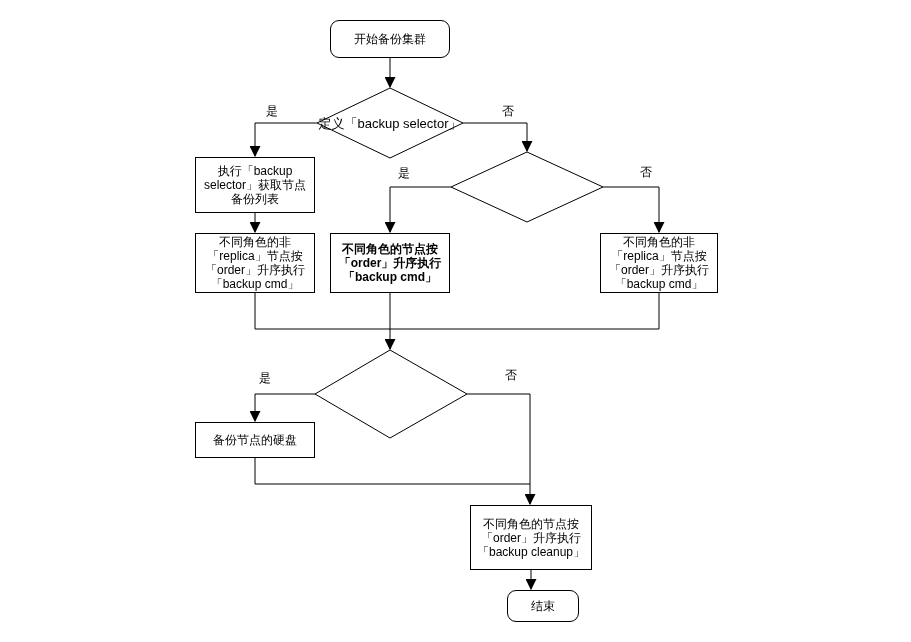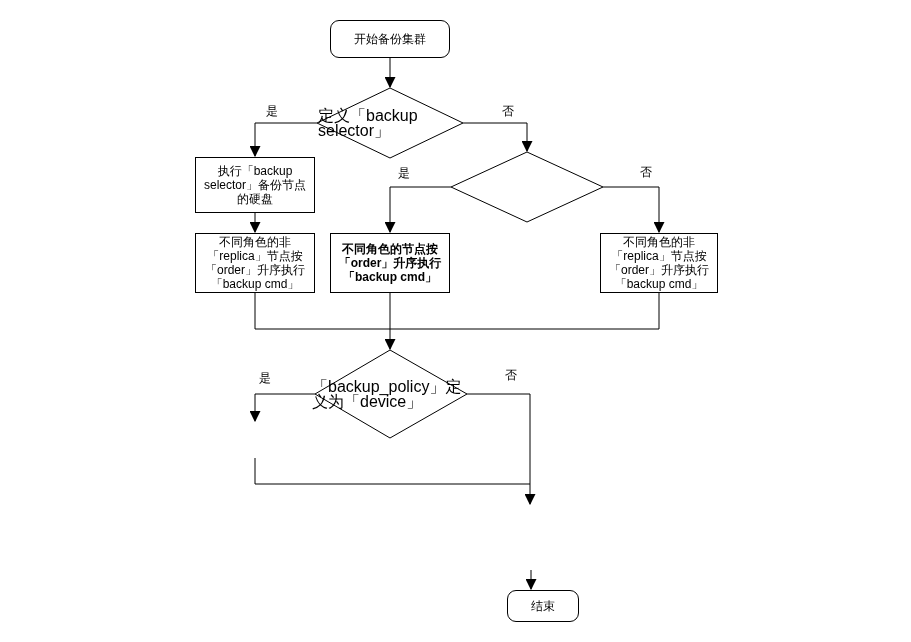--- a/index.html
+++ b/index.html
@@ -40,22 +40,22 @@
     overflow-wrap: break-word;
   }
   .rounded {
     border-radius: 9px;
   }
   .dtext {
     position: absolute;
     display: flex;
     align-items: center;
     justify-content: center;
-    text-align: left;
-    font-size: 16px;
+    text-align: center;
+    font-size: 13px;
     line-height: 15px;
     background: transparent;
   }
   .elabel {
     position: absolute;
     font-size: 12px;
     line-height: 14px;
     width: 22px;
     text-align: center;
     background: #ffffff;
@@ -104,39 +104,44 @@
     <polygon points="390,350 467,394 390,438 315,394" fill="#ffffff" stroke="#000000" stroke-width="1"></polygon>
   </svg>
 
   <div class="node rounded" style="left:330px; top:20px; width:120px; height:38px;">
     <span>开始备份集群</span>
   </div>
 
   <div class="dtext" style="left:318px; top:110px; width:144px; height:26px;">定义「backup selector」</div>
 
   <div class="node" style="left:195px; top:157px; width:120px; height:56px;">
-    <span>执行「backup selector」备份节点的硬盘</span>
+    <span>执行「backup selector」获取节点备份列表</span>
   </div>
 
   <div class="node" style="left:195px; top:233px; width:120px; height:60px;">
     <span>不同角色的非「replica」节点按「order」升序执行「backup cmd」</span>
   </div>
 
 
   <div class="node" style="left:330px; top:233px; width:120px; height:60px;font-weight:bold;">
     <span>不同角色的节点按「order」升序执行「backup cmd」</span>
   </div>
 
   <div class="node" style="left:600px; top:233px; width:118px; height:60px;">
     <span>不同角色的非「replica」节点按「order」升序执行「backup cmd」</span>
   </div>
 
-  <div class="dtext" style="left:312px; top:368px; width:158px; height:52px;">「backup_policy」定义为「device」</div>
 
+  <div class="node" style="left:195px; top:422px; width:120px; height:36px;">
+    <span>备份节点的硬盘</span>
+  </div>
 
+  <div class="node" style="left:470px; top:505px; width:122px; height:65px;">
+    <span>不同角色的节点按「order」升序执行「backup cleanup」</span>
+  </div>
 
   <div class="node rounded" style="left:507px; top:590px; width:72px; height:32px;">
     <span>结束</span>
   </div>
 
   <div class="elabel" style="left:261px; top:104px;">是</div>
   <div class="elabel" style="left:497px; top:104px;">否</div>
   <div class="elabel" style="left:393px; top:166px;">是</div>
   <div class="elabel" style="left:635px; top:165px;">否</div>
   <div class="elabel" style="left:254px; top:371px;">是</div>

